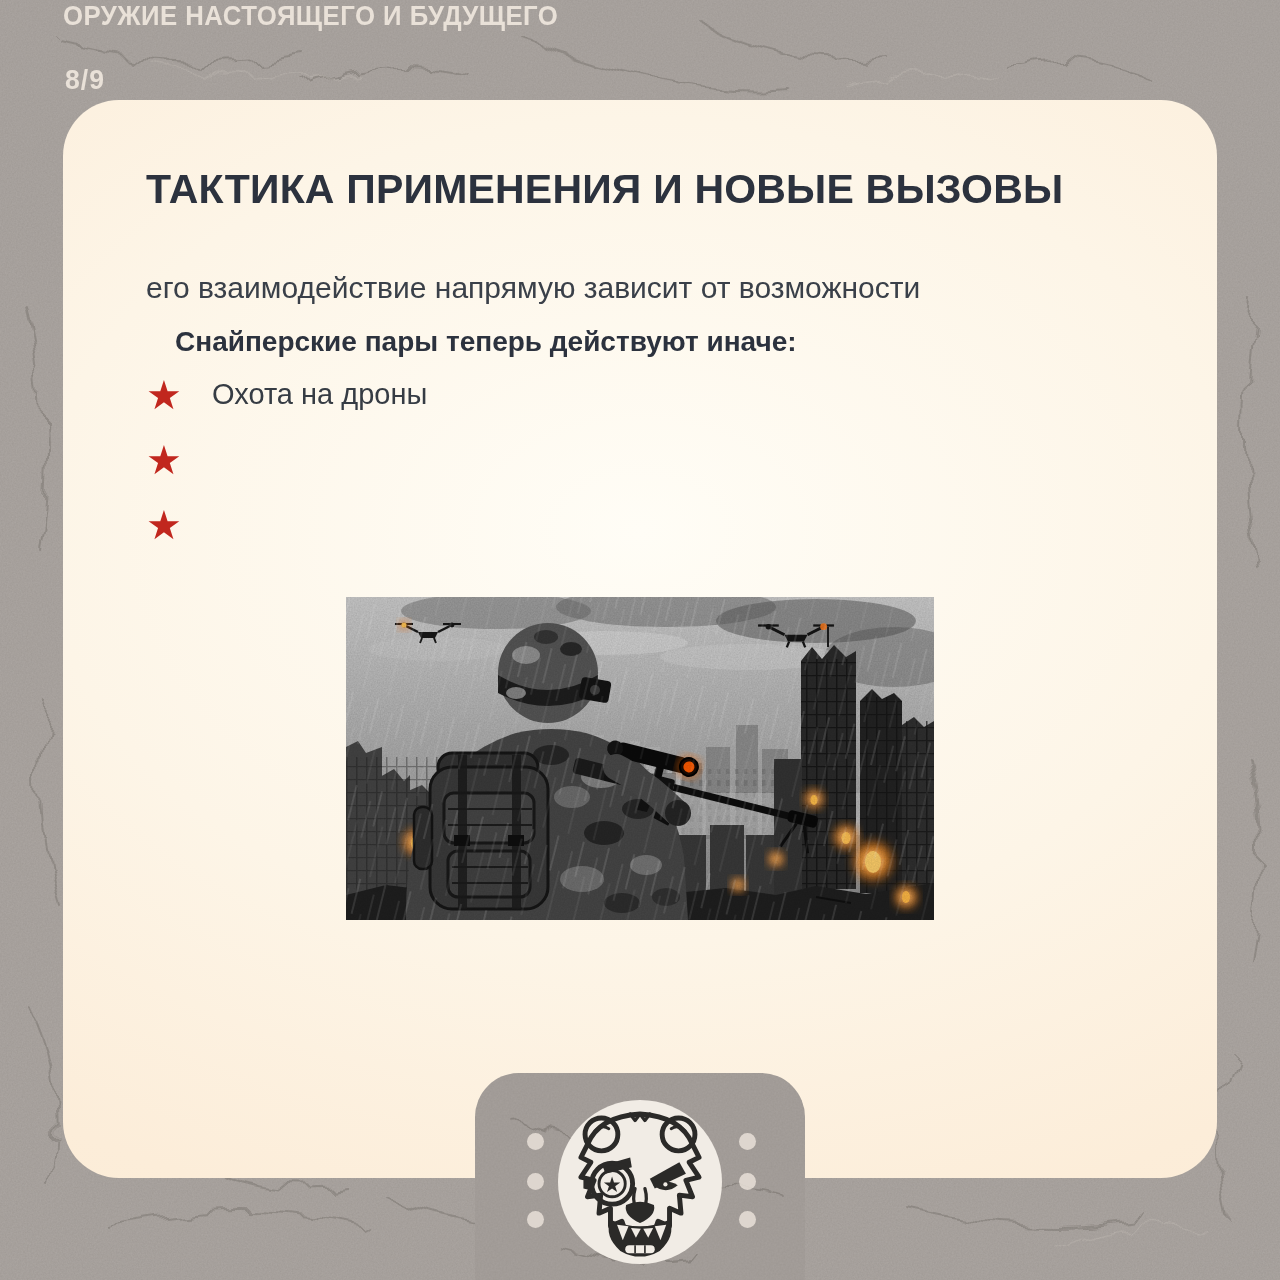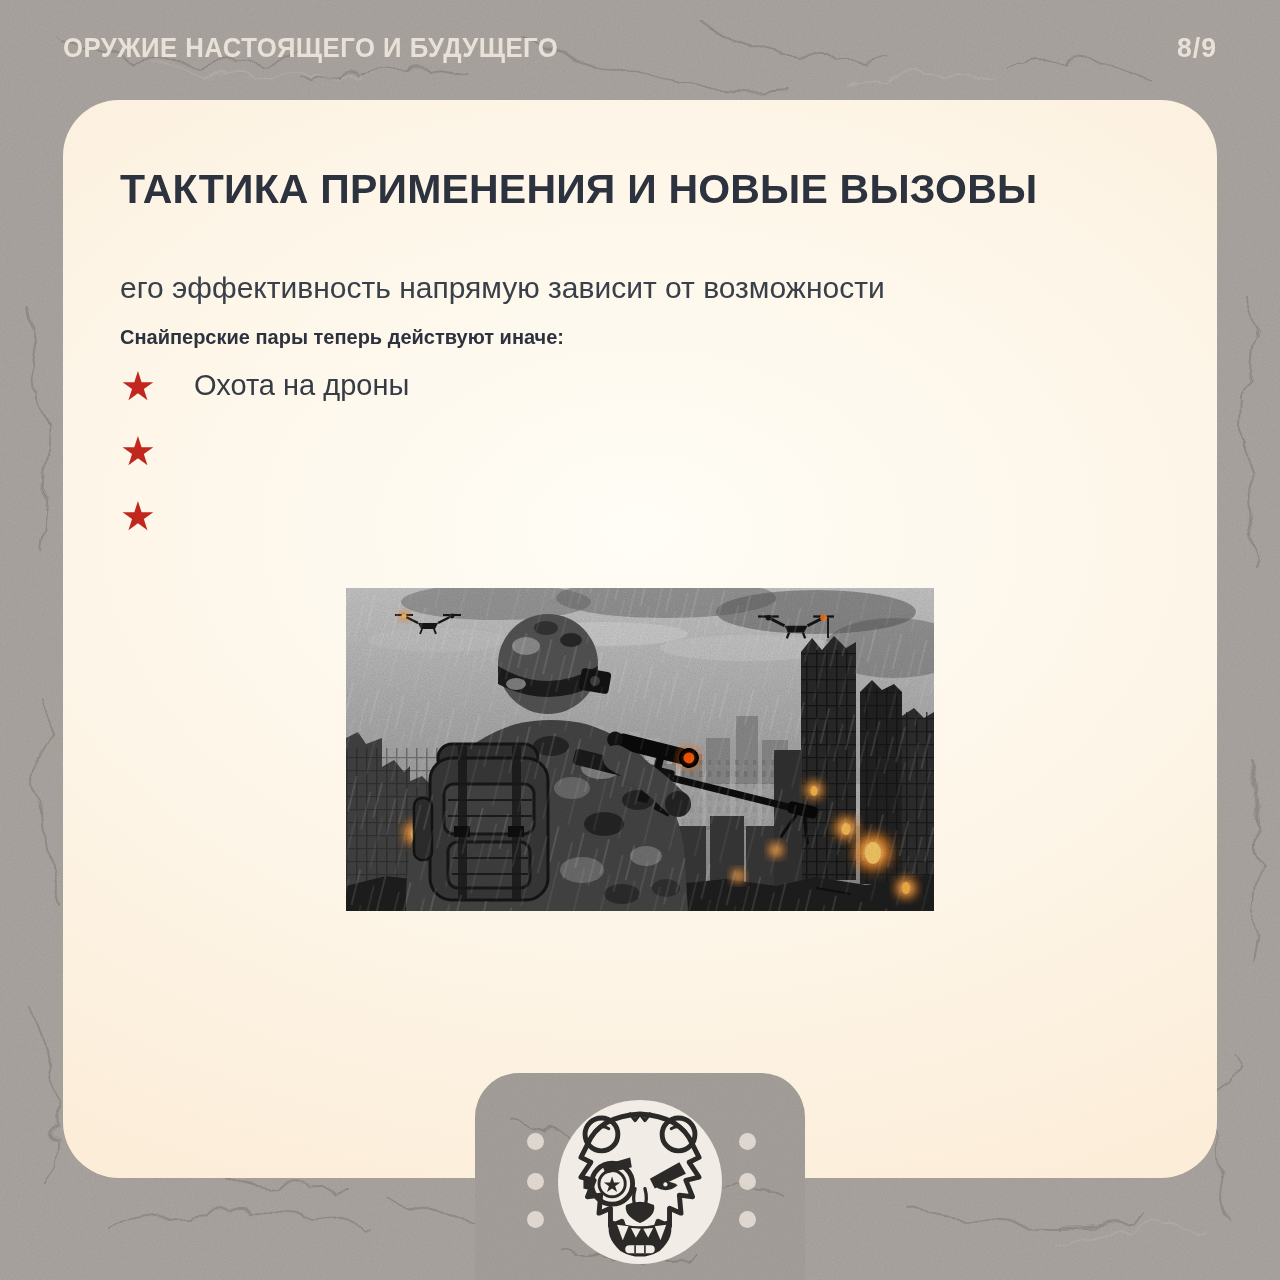--- a/index.html
+++ b/index.html
@@ -7,53 +7,53 @@
   body {
     position:relative;
     overflow:hidden;
     background:#a6a09c;
     font-family:"Liberation Sans", sans-serif;
   }
   .bg-tex { position:absolute; inset:0; z-index:0; }
 
   .page-header {
     position:absolute; top:0; left:63px; right:63px; height:96px;
-    display:flex; align-items:center; justify-content:space-between;
-    z-index:1; color:#e9e1d8;
+    display:flex; align-items:flex-start; justify-content:space-between;
+    z-index:1; color:#e9e1d8;flex-direction:column;
   }
   .page-header .ttl {
     font-size:28px; font-weight:bold; letter-spacing:0.5px;
     transform:scaleX(.92); transform-origin:left center;
   }
   .page-header .cnt {
     font-size:28px; font-weight:bold; letter-spacing:1px;
     transform:scaleX(.95); transform-origin:right center;
   }
 
   .card {
     position:absolute; left:63px; top:100px; width:1154px; height:1078px;
     border-radius:56px; z-index:2;
     background:radial-gradient(115% 85% at 50% 40%,
       #fffdf6 0%, #fdf5e7 45%, #fcedd9 78%, #fbebd4 100%);
-    padding:68px 57px 0;
+    padding:68px 83px 0;
   }
   .card h1 {
     font-size:41px; line-height:1.05; font-weight:800;
     color:#2c323e; letter-spacing:0.2px;
   }
   .intro { margin-top:50px; font-size:30px; color:#3a4049; }
   .intro span { display:block; line-height:53px; }
-  .card h2 { margin-top:12px; font-size:20px; font-weight:bold; color:#2c323e; }
+  .card h2 { margin-top:12px; font-size:28px; font-weight:bold; color:#2c323e;margin-left:29px; }
   .bullets { margin-top:4px; list-style:none; }
   .bullets li { display:flex; align-items:center; height:65px; gap:28px; }
   .star-ic {
     color:#c1271e; font-size:40px; line-height:1; width:38px;
     flex:0 0 38px; text-align:left;
   }
-  .bullet-label { font-size:29px; color:#363c44;margin-left:8px; }
+  .bullet-label { font-size:29px; color:#363c44; }
   .hero { margin:40px auto 0; width:588px; height:323px; }
   .hero svg { display:block; }
 
   .footer-tab {
     position:absolute; left:50%; transform:translateX(-50%);
     top:1073px; width:330px; height:207px;
     background:#a6a09c; border-radius:44px 44px 0 0;
     z-index:3; overflow:hidden;
   }
   .tab-tex { position:absolute; inset:0; }
@@ -118,21 +118,21 @@
 
 <header class="page-header">
   <div class="ttl">ОРУЖИЕ НАСТОЯЩЕГО И БУДУЩЕГО</div>
   <div class="cnt">8/9</div>
 </header>
 
 <main class="card">
   <h1>ТАКТИКА ПРИМЕНЕНИЯ И НОВЫЕ ВЫЗОВЫ</h1>
 
   <p class="intro">
-    <span>его эффективность напрямую зависит от возможности</span>
+    <span>его взаимодействие напрямую зависит от возможности</span>
   </p>
 
   <h2>Снайперские пары теперь действуют иначе:</h2>
 
   <ul class="bullets">
     <li>
       <span class="star-ic">★</span>
       <span class="bullet-label">Охота на дроны</span>
     </li>
     <li>

